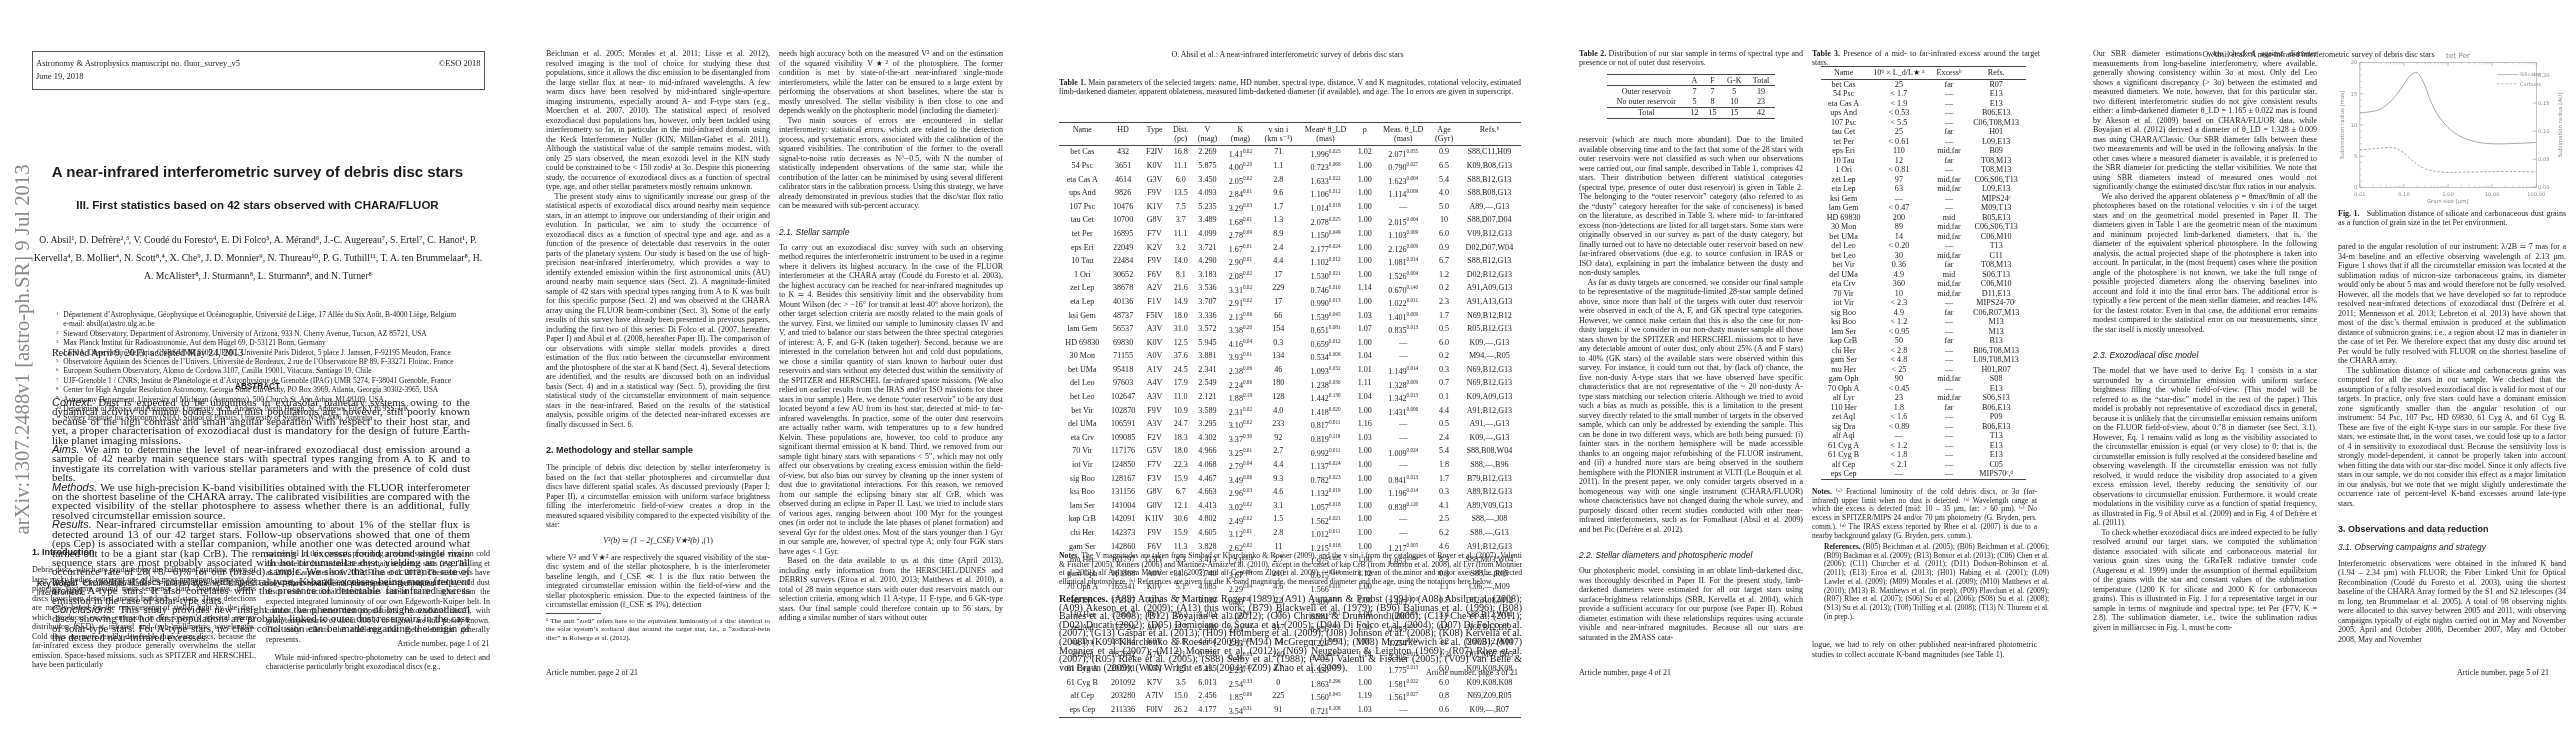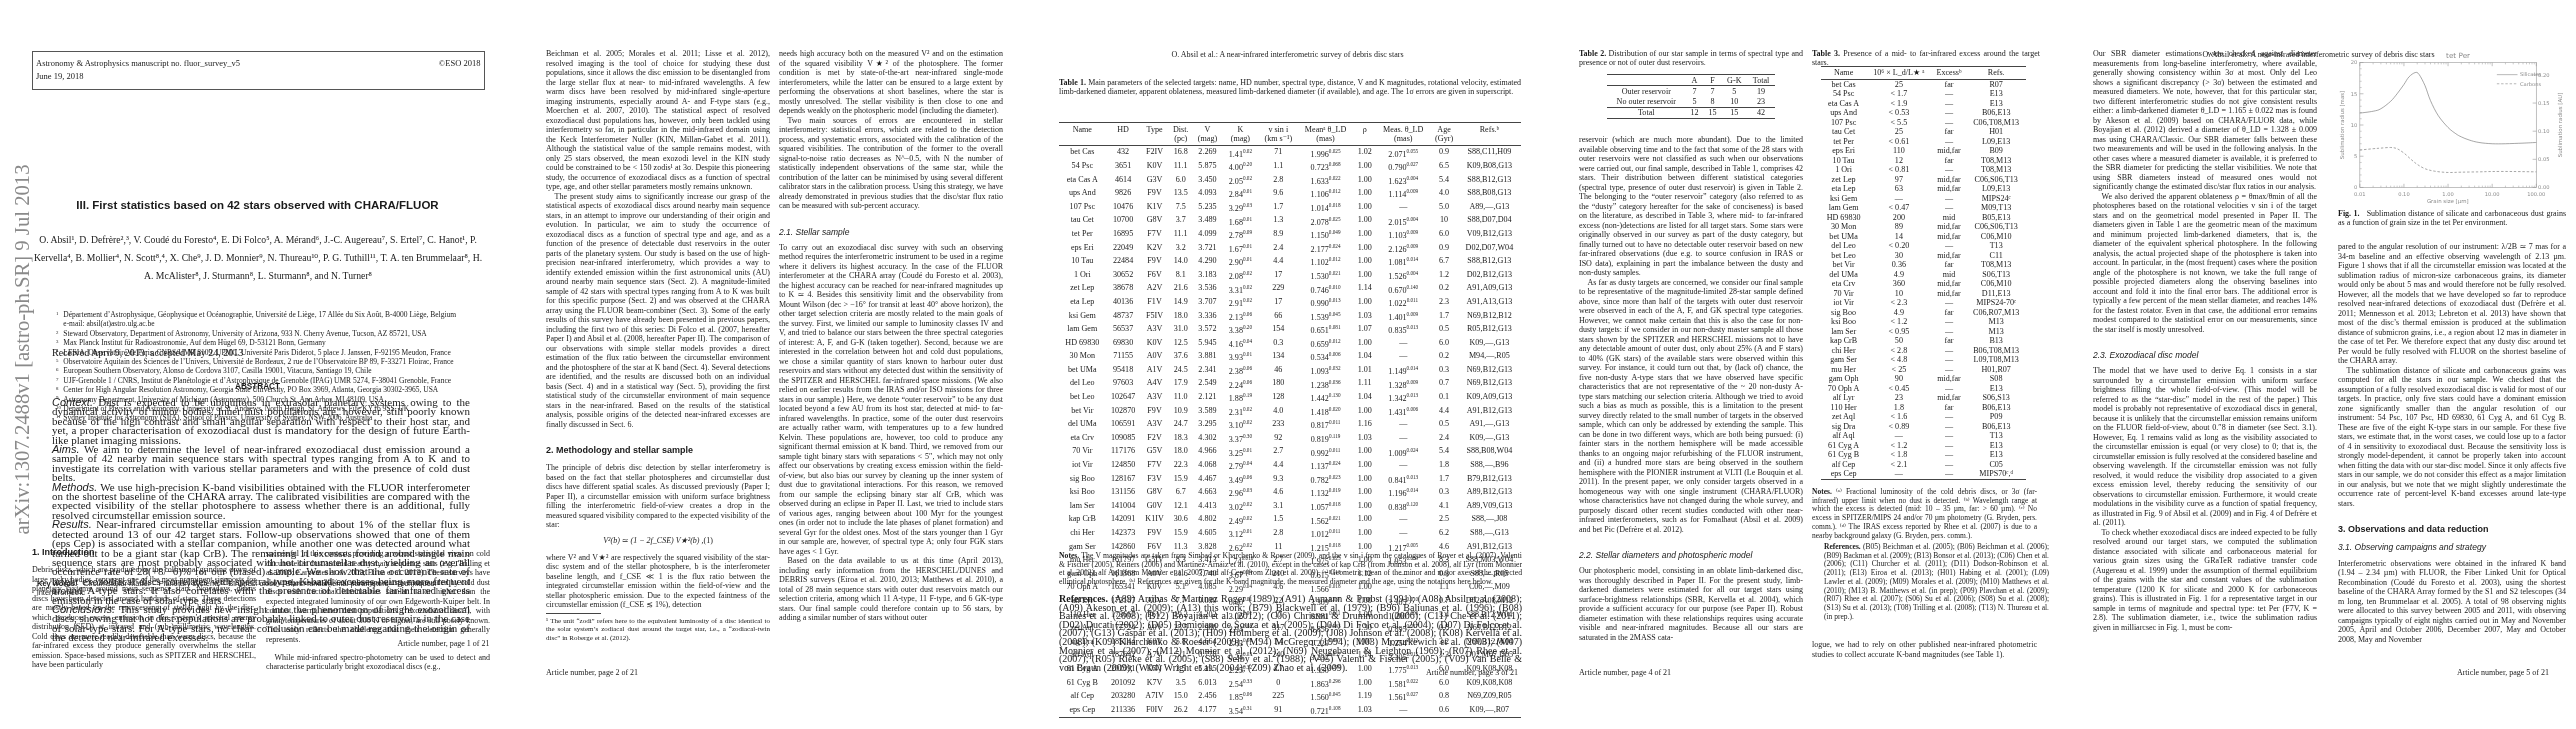--- a/index.html
+++ b/index.html
@@ -58,20 +58,21 @@
 </style>
 </head>
 <body>
 
 <div class="page p1">
   <div class="journalbox">
     <div>Astronomy &amp; Astrophysics manuscript no. fluor_survey_v5</div>
     <div>June 19, 2018</div>
     <div class="right">©ESO 2018</div>
   </div>
+  <div class="title">A near-infrared interferometric survey of debris disc stars</div>
   <div class="subtitle">III. First statistics based on 42 stars observed with CHARA/FLUOR</div>
   <div class="authors">O. Absil¹, D. Defrère²,³, V. Coudé du Foresto⁴, E. Di Folco⁵, A. Mérand⁶, J.-C. Augereau⁷, S. Ertel⁷, C. Hanot¹, P. Kervella⁴, B. Mollier⁴, N. Scott⁸,⁴, X. Che⁹, J. D. Monnier⁹, N. Thureau¹⁰, P. G. Tuthill¹¹, T. A. ten Brummelaar⁸, H. A. McAlister⁸, J. Sturmann⁸, L. Sturmann⁸, and N. Turner⁸</div>
   <div class="affils" id="affils">
       <div class="a"><sup>1</sup><span>Département d’Astrophysique, Géophysique et Océanographie, Université de Liège, 17 Allée du Six Août, B-4000 Liège, Belgium</span></div>
       <div class="a"><sup></sup><span>e-mail: absil(at)astro.ulg.ac.be</span></div>
       <div class="a"><sup>2</sup><span>Steward Observatory, Department of Astronomy, University of Arizona, 933 N. Cherry Avenue, Tucson, AZ 85721, USA</span></div>
       <div class="a"><sup>3</sup><span>Max Planck Institut für Radioastronomie, Auf dem Hügel 69, D-53121 Bonn, Germany</span></div>
       <div class="a"><sup>4</sup><span>LESIA, Observatoire de Paris, CNRS/UMR 8109, UPMC, Université Paris Diderot, 5 place J. Janssen, F-92195 Meudon, France</span></div>
       <div class="a"><sup>5</sup><span>Observatoire Aquitain des Sciences de l’Univers, Université de Bordeaux, 2 rue de l’Observatoire BP 89, F-33271 Floirac, France</span></div>
       <div class="a"><sup>6</sup><span>European Southern Observatory, Alonso de Cordova 3107, Casilla 19001, Vitacura, Santiago 19, Chile</span></div>

